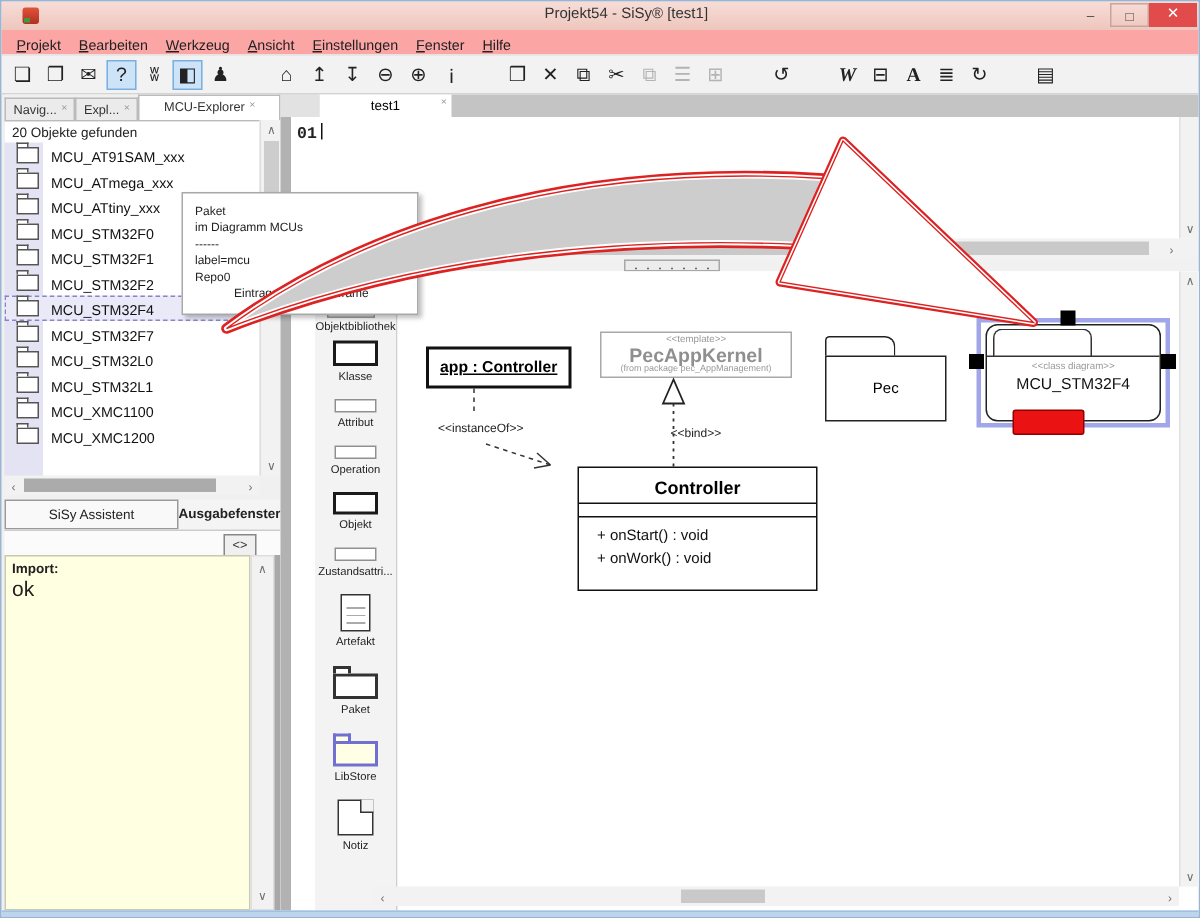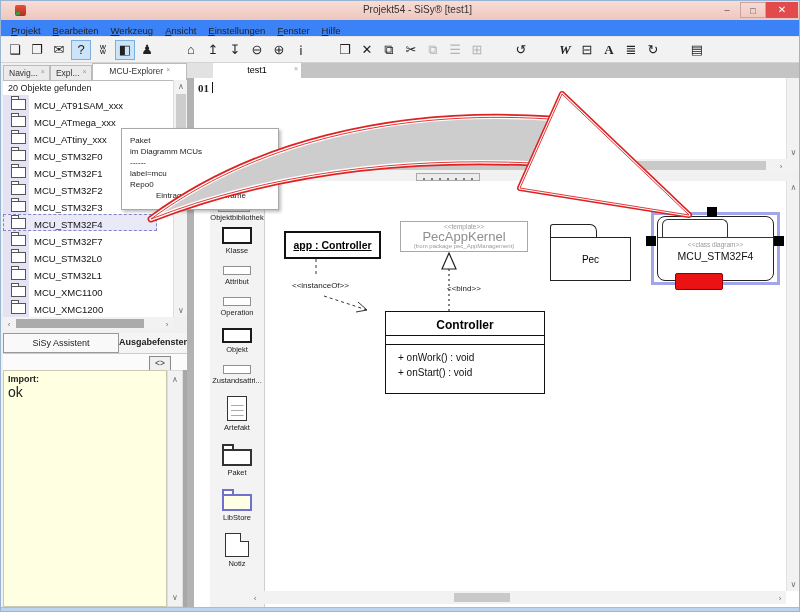--- a/index.html
+++ b/index.html
@@ -7,21 +7,21 @@
   
   .titlebar{position:absolute;left:0;top:0;width:100%;height:19px;background:linear-gradient(#f7ddd7,#eec6bd);border-bottom:1px solid #dcb4ab;}
   .title-text{position:absolute;left:0;right:0;top:3px;text-align:center;font-size:10px;color:#333;margin-left:35px;}
   .app-icon{position:absolute;left:14px;top:4px;width:11px;height:11px;background:linear-gradient(#e0543c,#b03020);border-radius:2px;}
   .app-icon::after{content:"";position:absolute;left:1px;bottom:1px;width:4px;height:3px;background:#3f9a3f;}
   .win-btns{position:absolute;right:1px;top:1px;display:flex;}
   .win-btn{width:26px;height:16px;text-align:center;font-size:9px;line-height:16px;color:#444;}
   .win-btn.max{border:1px solid #caa49c;box-sizing:border-box;}
   .win-btn.close{width:32px;background:#e14b4b;color:#fff;font-size:10px;}
   
-  .menubar{position:absolute;left:0;top:19px;width:100%;height:17px;background:#3b82f6;border-bottom:1px solid #e4e4e4;padding-left:4px;box-sizing:border-box;}
+  .menubar{position:absolute;left:0;top:19px;width:100%;height:17px;background:#fca5a5;border-bottom:1px solid #e4e4e4;padding-left:4px;box-sizing:border-box;}
   .menu-item{display:inline-block;padding:2px 6px 0 6px;font-size:9.5px;color:#222;}
   .menu-item::first-letter{text-decoration:underline;}
   
   .toolbar{position:absolute;left:0;top:36px;width:100%;height:26px;background:#f2f2f2;border-bottom:1px solid #d4d4d4;display:flex;align-items:center;padding-left:3px;box-sizing:border-box;}
   .tbtn{width:20px;height:20px;display:flex;align-items:center;justify-content:center;font-size:13px;color:#222;margin:0 1px;border:1px solid transparent;box-sizing:border-box;}
   .tbtn.active{background:#cde3f7;border-color:#7ab0e0;}
   .tbtn.disabled{color:#b4b4b4;}
   .tbtn.word{font-family:"Liberation Serif",serif;font-weight:bold;font-style:italic;}
   .tbtn.fontA{font-family:"Liberation Serif",serif;font-weight:bold;}
   
@@ -55,21 +55,21 @@
   .out-vscroll{left:164px;top:307px;width:16px;height:237px;border:1px solid #ddd;box-sizing:border-box;}
   .panel-edge{position:absolute;left:180px;top:307px;width:4px;height:237px;background:#a8a8a8;}
   
   .right-area{position:absolute;left:186px;top:62px;width:612px;height:544px;background:#fff;}
   .tabstrip{position:absolute;left:0;top:0;width:636px;height:15px;background:#c4c4c4;}
   .tabstrip .lead{position:absolute;left:0;top:0;width:26px;height:15px;background:#e2e2e2;}
   .dtab{position:absolute;left:26px;top:0;width:88px;height:15px;background:#fff;font-size:9px;text-align:center;padding-top:2px;box-sizing:border-box;}
   .dtab .xclose{position:absolute;right:3px;top:2px;}
   .main-gutter{position:absolute;left:0;top:15px;width:7px;height:529px;background:#b2b2b2;}
   .editor{position:absolute;left:7px;top:15px;width:592px;height:81px;background:#fff;}
-  .lineno{position:absolute;left:4px;top:4px;font-family:Liberation Serif, serif;font-weight:bold;font-size:11px;color:#222;}
+  .lineno{position:absolute;left:4px;top:4px;font-family:Liberation Mono, monospace;font-weight:bold;font-size:11px;color:#222;}
   .caret{display:inline-block;width:1px;height:11px;background:#111;margin-left:3px;vertical-align:-1px;}
   .ed-vscroll{left:599px;top:15px;width:13px;height:81px;border-left:1px solid #e0e0e0;}
   .ed-hscroll{left:7px;top:96px;width:592px;height:13px;}
   .ed-hscroll .thumb{position:absolute;left:12px;top:2px;width:560px;height:9px;background:#c9c9c9;}
   .ed-corner{position:absolute;left:599px;top:96px;width:13px;height:13px;background:#f2f2f2;}
   .splitter{position:absolute;left:0;top:109px;width:612px;height:9px;background:#f1f1f1;}
   .split-handle{position:absolute;left:229px;top:1px;width:62px;height:6px;border:1px solid #a8a8a8;background-color:#ececec;background-image:radial-gradient(#666 0.8px,transparent 1px);background-size:8px 6px;background-position:3px 2px;}
   .workarea{position:absolute;left:16px;top:118px;width:612px;height:426px;background:#fff;}
   
   .palette{position:absolute;left:7px;top:0;width:55px;height:426px;background:#f3f3f3;border-right:1px solid #cfcfcf;box-sizing:border-box;}
@@ -92,21 +92,21 @@
   .icon-note::after{content:"";position:absolute;top:-1px;right:-1px;width:8px;height:8px;background:#f3f3f3;border-left:1px solid #333;border-bottom:1px solid #333;}
   
   .canvas{position:absolute;left:62px;top:0;width:537px;height:410px;background:#fff;}
   .cv-vscroll{left:599px;top:118px;width:13px;height:410px;border-left:1px solid #e0e0e0;}
   .cv-hscroll{left:62px;top:528px;width:537px;height:13px;}
   .cv-hscroll .thumb{position:absolute;left:205px;top:2px;width:56px;height:9px;background:#c9c9c9;}
   
   .obj-box{position:absolute;left:81px;top:50px;width:97px;height:28px;border:2px solid #111;background:#fff;display:flex;align-items:center;justify-content:center;font-size:10.5px;font-weight:bold;text-decoration:underline;box-sizing:border-box;}
   .tpl-box{position:absolute;left:197px;top:40px;width:128px;height:31px;border:1px solid #a8a8a8;background:#fff;text-align:center;box-sizing:border-box;}
   .tpl-st{font-size:6.5px;color:#9a9a9a;line-height:7px;margin-top:1px;}
-  .tpl-name{font-size:13px;font-weight:normal;color:#8f8f8f;line-height:13px;}
+  .tpl-name{font-size:13px;font-weight:bold;color:#8f8f8f;line-height:13px;}
   .tpl-from{font-size:6px;color:#9a9a9a;line-height:7px;}
   .cls-box{position:absolute;left:182px;top:130px;width:160px;height:83px;border:1.5px solid #111;background:#fff;box-sizing:border-box;}
   .cls-title{height:24px;border-bottom:1.5px solid #111;text-align:center;font-size:12px;font-weight:bold;padding-top:6px;box-sizing:border-box;}
   .cls-attr{height:8px;border-bottom:1.5px solid #111;}
   .cls-ops{padding:5px 0 0 12px;}
   .cls-op{font-size:10px;color:#111;line-height:15px;}
   .pkg-tab{position:absolute;left:347px;top:43px;width:45px;height:13px;border:1.5px solid #222;border-bottom:none;border-radius:3px 7px 0 0;background:#fff;}
   .pkg-body{position:absolute;left:347px;top:56px;width:79px;height:42px;border:1.5px solid #222;background:#fff;display:flex;align-items:center;justify-content:center;font-size:10px;}
   .edge-label{position:absolute;font-size:8px;color:#222;}
   .mcu-sel{position:absolute;left:448px;top:31px;width:129px;height:73px;border:3px solid #a0a6e8;box-sizing:border-box;}
@@ -199,21 +199,20 @@
           <div class="titem"><span class="tfolder"></span><span class="tlabel">MCU_ATmega_xxx</span></div>
 
           <div class="titem"><span class="tfolder"></span><span class="tlabel">MCU_ATtiny_xxx</span></div>
 
           <div class="titem"><span class="tfolder"></span><span class="tlabel">MCU_STM32F0</span></div>
 
           <div class="titem"><span class="tfolder"></span><span class="tlabel">MCU_STM32F1</span></div>
 
           <div class="titem"><span class="tfolder"></span><span class="tlabel">MCU_STM32F2</span></div>
 
-          <div class="titem"><span class="tfolder"></span><span class="tlabel">MCU_STM32F3</span></div>
 
           <div class="titem selected"><span class="tfolder"></span><span class="tlabel">MCU_STM32F4</span></div>
 
           <div class="titem"><span class="tfolder"></span><span class="tlabel">MCU_STM32F7</span></div>
 
           <div class="titem"><span class="tfolder"></span><span class="tlabel">MCU_STM32L0</span></div>
 
           <div class="titem"><span class="tfolder"></span><span class="tlabel">MCU_STM32L1</span></div>
 
           <div class="titem"><span class="tfolder"></span><span class="tlabel">MCU_XMC1100</span></div>
@@ -334,22 +333,22 @@
       <div class="tpl-box">
         <div class="tpl-st">&lt;&lt;template&gt;&gt;</div>
         <div class="tpl-name">PecAppKernel</div>
         <div class="tpl-from">(from package pec_AppManagement)</div>
       </div>
       <div class="cls-box">
         <div class="cls-title">Controller</div>
         <div class="cls-attr"></div>
         <div class="cls-ops">
 
-        <div class="cls-op">+ onWork() : void</div>
-            <div class="cls-op">+ onStart() : void</div>
+        <div class="cls-op">+ onStart() : void</div>
+            <div class="cls-op">+ onWork() : void</div>
           </div>
       </div>
       <div class="pkg-tab"></div>
       <div class="pkg-body">Pec</div>
 
       <div class="edge-label" style="left:89px;top:100px">&lt;&lt;instanceOf&gt;&gt;</div>
       <div class="edge-label" style="left:244px;top:103px">&lt;&lt;bind&gt;&gt;</div>
 
       <div class="mcu-sel"></div>
       <div class="mcu-frame">

